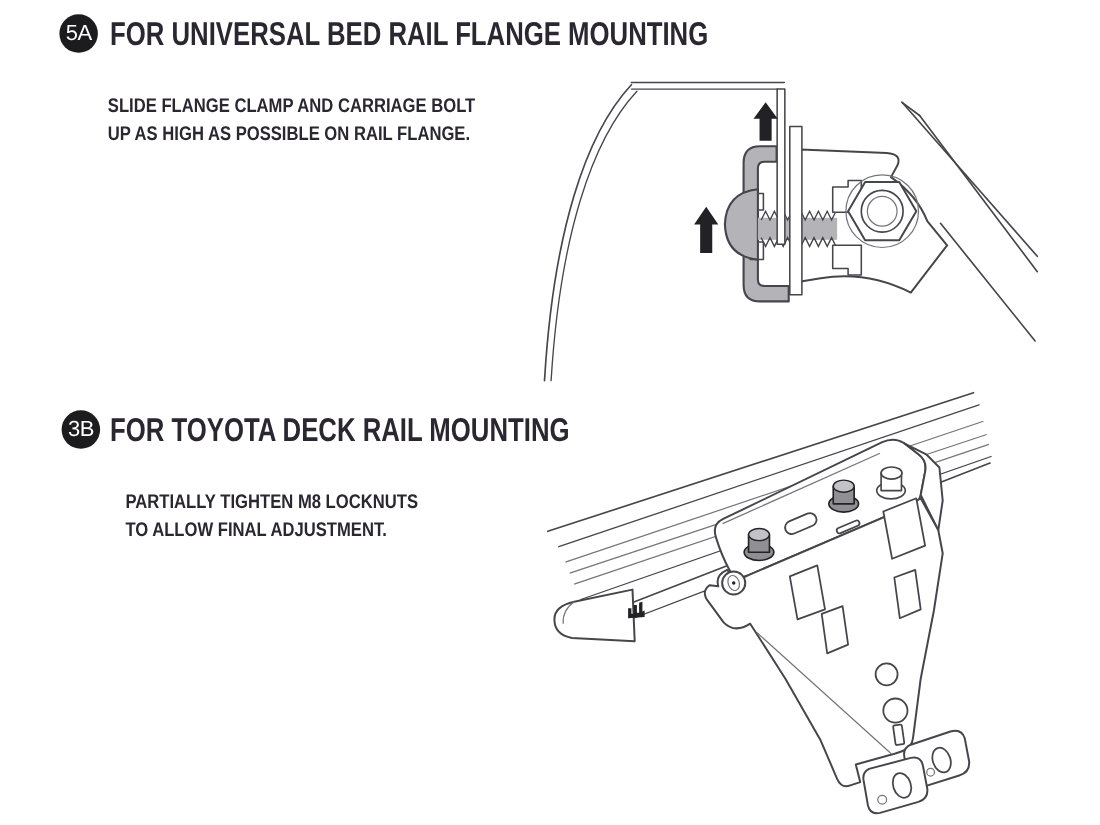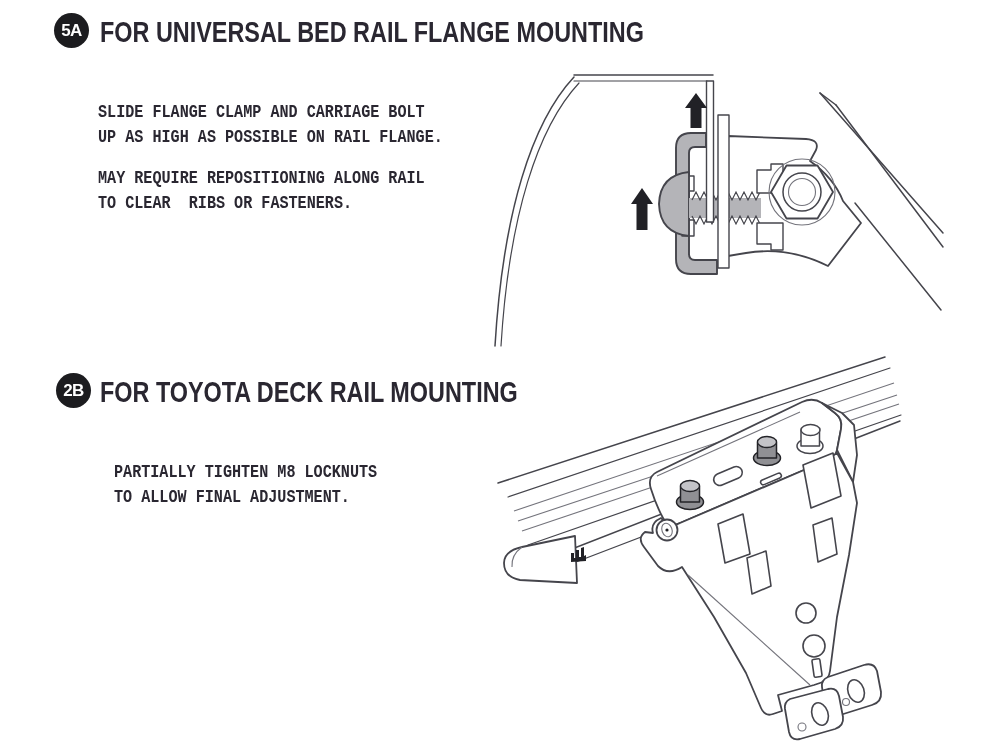--- a/index.html
+++ b/index.html
@@ -12,28 +12,28 @@
     width:1000px;height:750px;position:relative;overflow:hidden;
     background:var(--background);
     font-family:"Liberation Sans","DejaVu Sans",sans-serif;
     color:var(--text);
   }
   .abs{position:absolute;}
   .badge{
     width:35px;height:35px;border-radius:50%;
     background:var(--badge-bg);color:var(--badge-text);
     display:flex;align-items:center;justify-content:center;
-    font-weight:bold;font-size:17px;letter-spacing:-0.5px;
+    font-weight:normal;font-size:20px;letter-spacing:-0.5px;
   }
   .sec-title{
     margin:0;font-weight:bold;font-size:30px;line-height:34px;white-space:nowrap;
     transform:scaleX(0.78);transform-origin:0 50%;letter-spacing:0;
   }
   .body-text{width:480px;}
-  .para{margin:16px 0 4px 0;font-family:Liberation Mono, monospace;}
+  .para{margin:0 0 4px 0;}
   .p-line{
     font-weight:bold;font-size:18px;line-height:25px;white-space:pre;
     transform:scaleX(0.84);transform-origin:0 0;
   }
   
   .ln{stroke:var(--line);stroke-width:1.5;fill:none;stroke-linecap:round;}
   .ln-thin{stroke:var(--line-faint);stroke-width:1.1;fill:none;}
   .white-part{fill:#fff;stroke:var(--line);stroke-width:1.8;stroke-linejoin:round;}
   .white-part-thin{fill:#fff;stroke:var(--line);stroke-width:1.4;stroke-linejoin:round;}
   .metal{fill:var(--metal-gray);stroke:var(--line);stroke-width:1.9;stroke-linejoin:round;}
@@ -48,24 +48,20 @@
 <body>
 
 <section>
   <div class="badge abs" style="left:54px;top:13px;">5A</div>
   <h1 class="sec-title abs" style="left:100px;top:15px;">FOR UNIVERSAL BED RAIL FLANGE MOUNTING</h1>
 
   <div class="body-text abs" style="left:98px;top:84px;">
     <div class="para">
       <div class="p-line">SLIDE FLANGE CLAMP AND CARRIAGE BOLT</div>
       <div class="p-line">UP AS HIGH AS POSSIBLE ON RAIL FLANGE.</div>
-    </div>
-    <div class="para">
-      <div class="p-line">MAY REQUIRE REPOSITIONING ALONG RAIL</div>
-      <div class="p-line">TO CLEAR  RIBS OR FASTENERS.</div>
     </div>
   </div>
 
   <svg class="abs" style="left:480px;top:60px;" width="520" height="290" viewBox="0 0 520 290">
 
     <g>
       <path class="ln" d="M94 17 C 52 62 23 152 15 286"></path>
       <path class="ln" style="stroke-width:1.2" d="M99 23 C 58 67 29 155 21 286"></path>
       <path class="ln" d="M94 15 H 233"></path>
       <path class="ln" style="stroke-width:1.2" d="M94 21 H 227"></path>
@@ -105,21 +101,21 @@
       <circle class="ln" cx="322" cy="132" r="19" fill="#fff"></circle>
       <circle class="ln-thin" cx="322" cy="132" r="13.5" fill="#fff"></circle>
     </g>
 
     <polygon class="black-fill" points="216,33 205,48 210.5,48 210.5,68 221.5,68 221.5,48 227,48"></polygon>
     <polygon class="black-fill" points="162,128 151,144 156.5,144 156.5,170 167.5,170 167.5,144 173,144"></polygon>
   </svg>
 </section>
 
 <section>
-  <div class="badge abs" style="left:56px;top:373px;">2B</div>
+  <div class="badge abs" style="left:56px;top:373px;">3B</div>
   <h1 class="sec-title abs" style="left:100px;top:375px;">FOR TOYOTA DECK RAIL MOUNTING</h1>
 
   <div class="body-text abs" style="left:114px;top:444px;">
     <div class="para">
       <div class="p-line">PARTIALLY TIGHTEN M8 LOCKNUTS</div>
       <div class="p-line">TO ALLOW FINAL ADJUSTMENT.</div>
     </div>
   </div>
 
   <svg class="abs" style="left:480px;top:355px;" width="520" height="395" viewBox="0 0 520 395">

